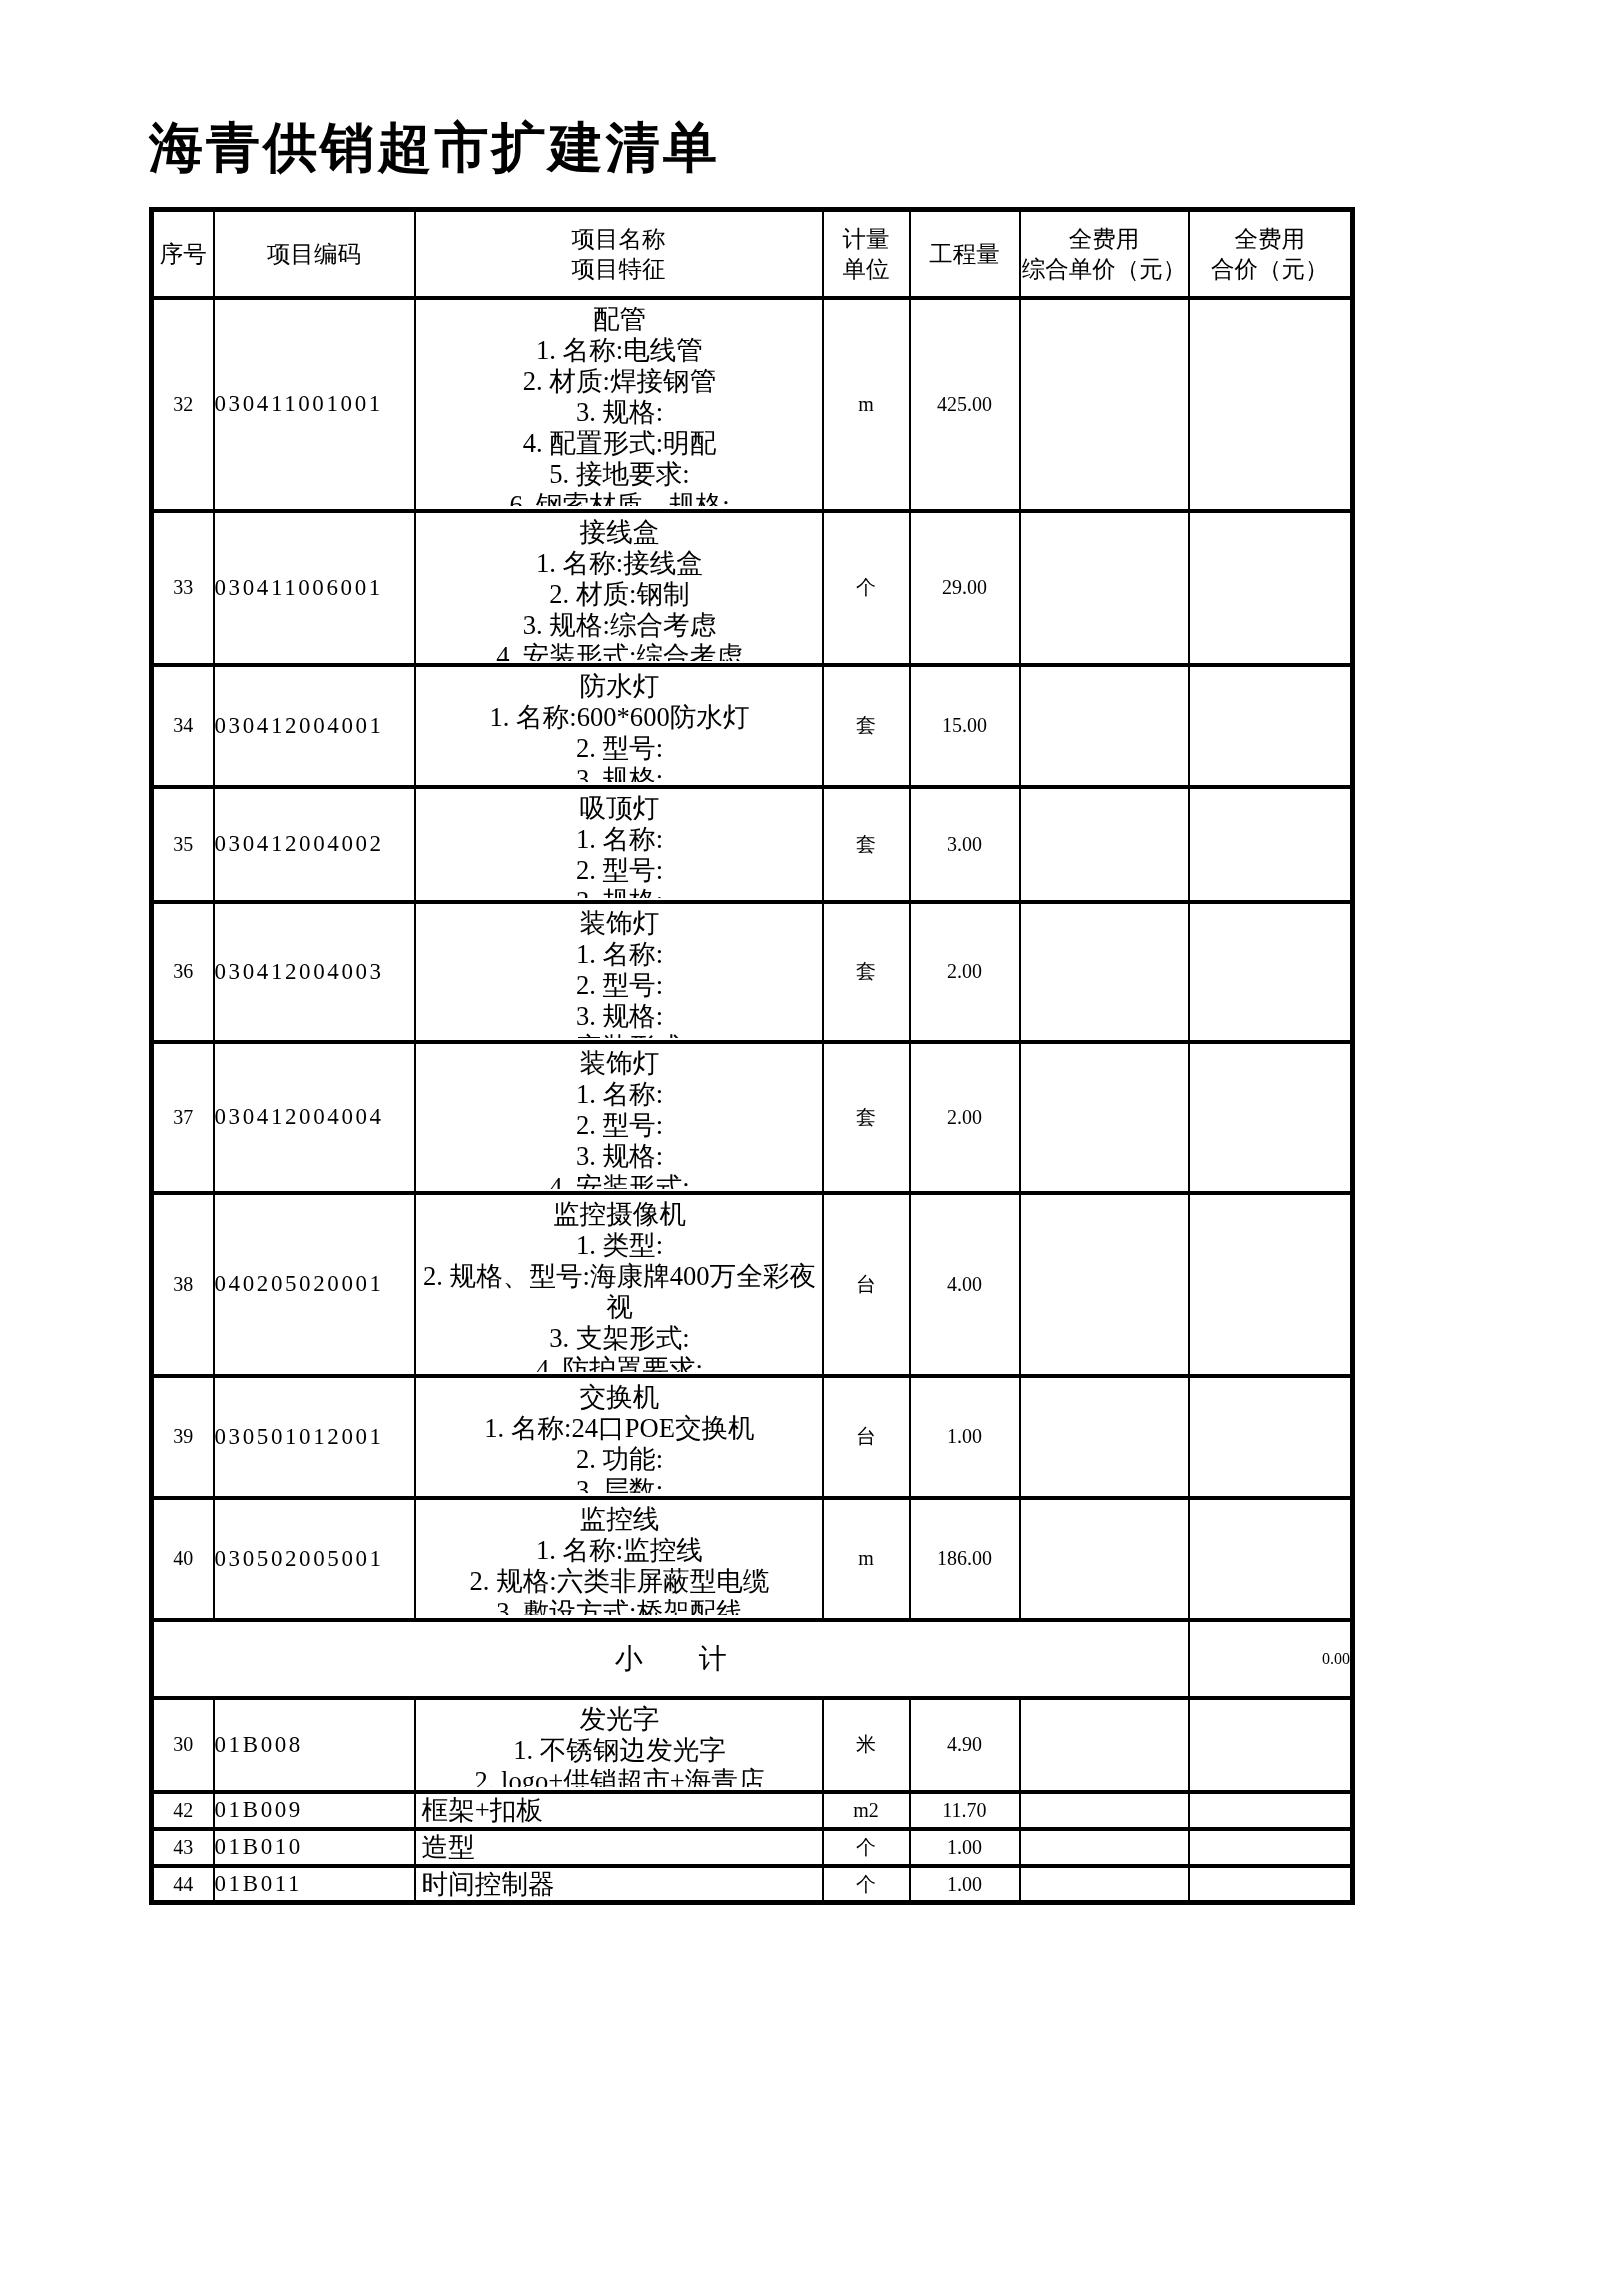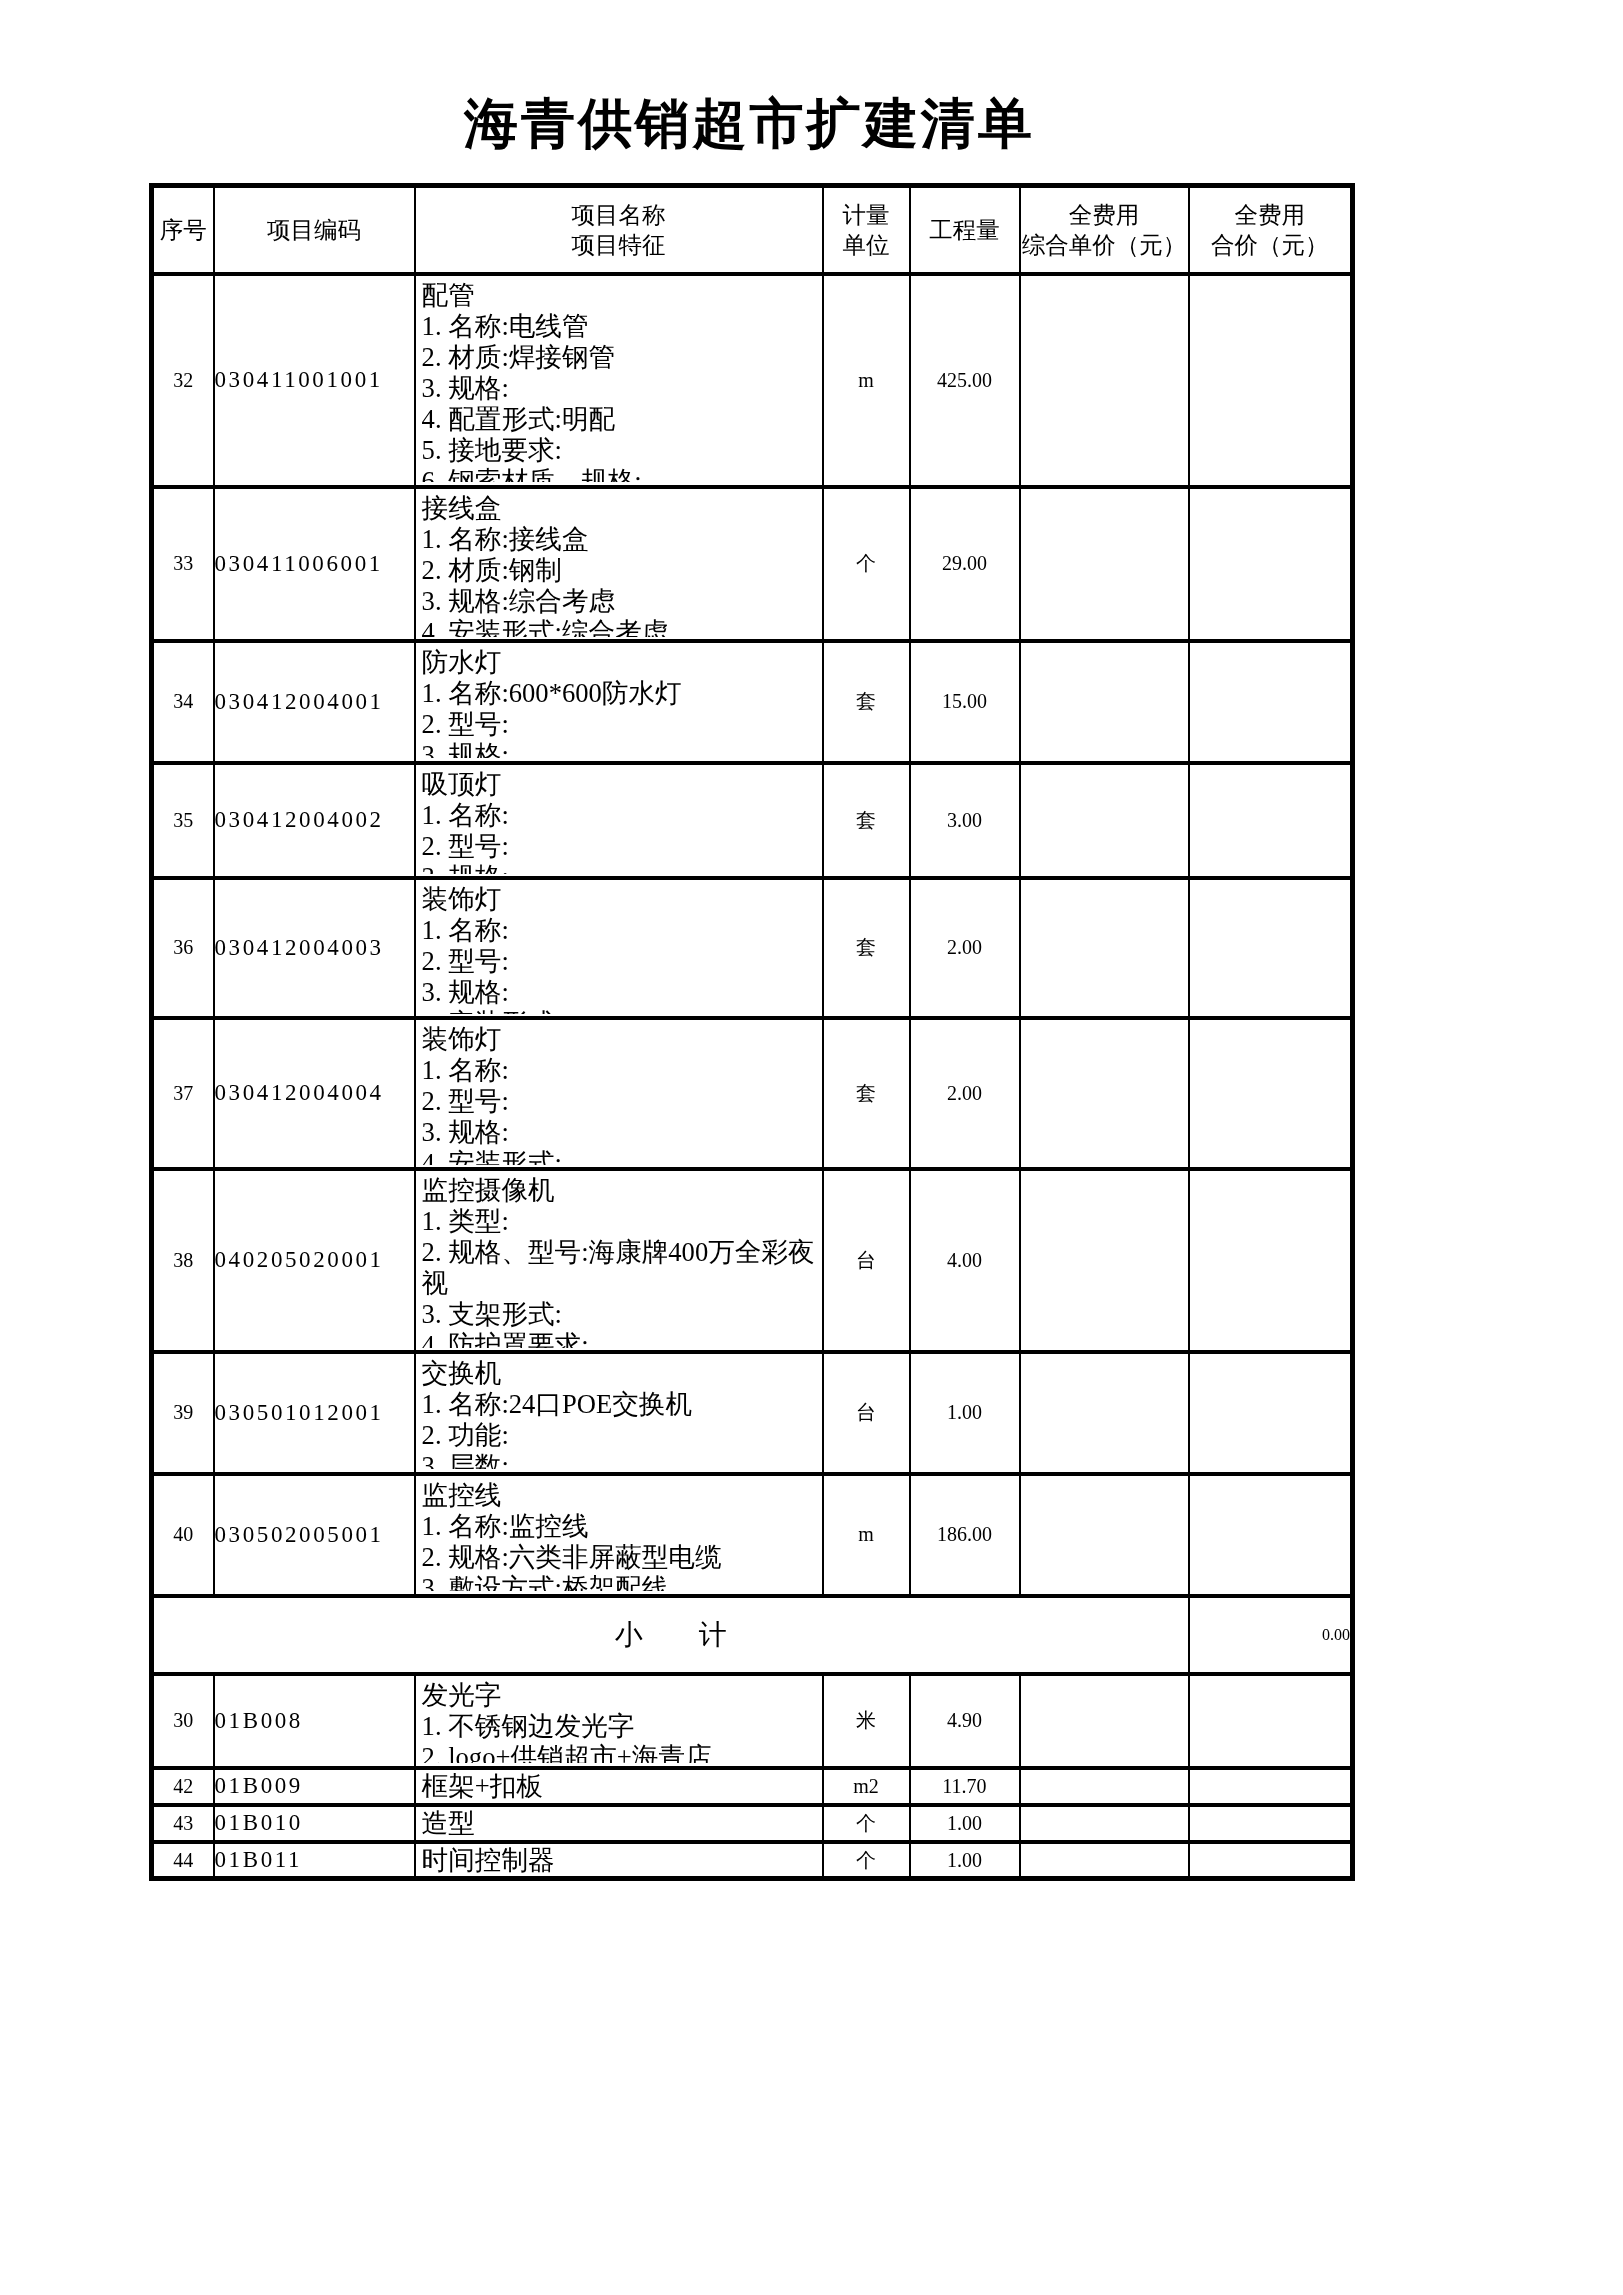--- a/index.html
+++ b/index.html
@@ -12,22 +12,21 @@
     width: 1623px;
     height: 2295px;
     background: #ffffff;
     color: #000000;
     font-family: "Liberation Serif", serif;
     overflow: hidden;
   }
   .title-wrap {
     margin-left: 149px;
     width: 1201px;
-    padding-top: 92px;
-    text-align: center;
+    padding-top: 116px;
   }
   .doc-title {
     margin: 0 0 26.6px 0;
     font-size: 54px;
     font-weight: bold;
     letter-spacing: 3.1px;
     line-height: 1.2;
     white-space: nowrap;
   }
   table.boq {
@@ -64,21 +63,21 @@
     white-space: nowrap;
   }
   td.feat-cell { vertical-align: top; }
   .clip {
     box-sizing: border-box;
     overflow: hidden;
     padding: 2px 4.1px 0 6.1px;
     font-size: 26.6px;
     line-height: 31px;
     white-space: pre-line;
-    text-align: left;
+    text-align: center;
   }
   .clip.single {
     display: flex;
     align-items: center;
     padding-top: 0;
   }
   td.subtotal-cell {
     text-align: center;
     font-size: 28px;
     white-space: pre;

